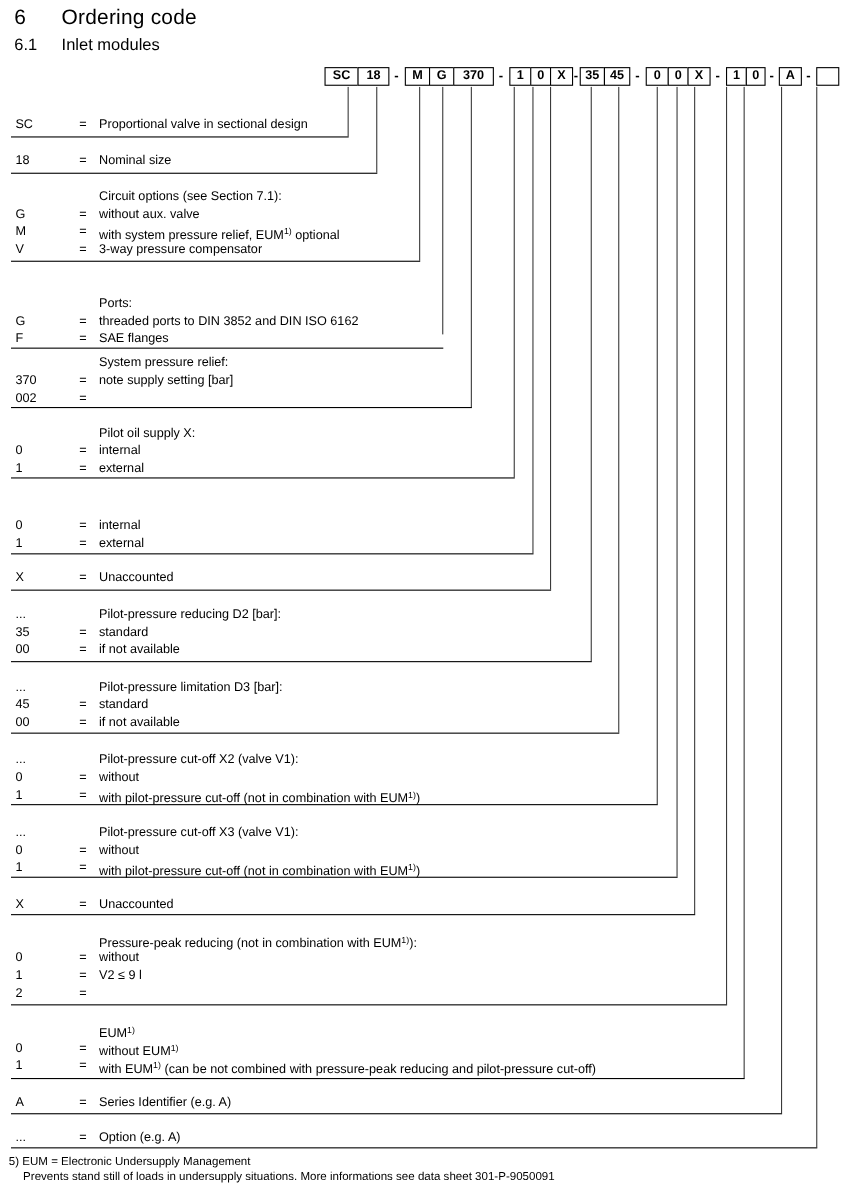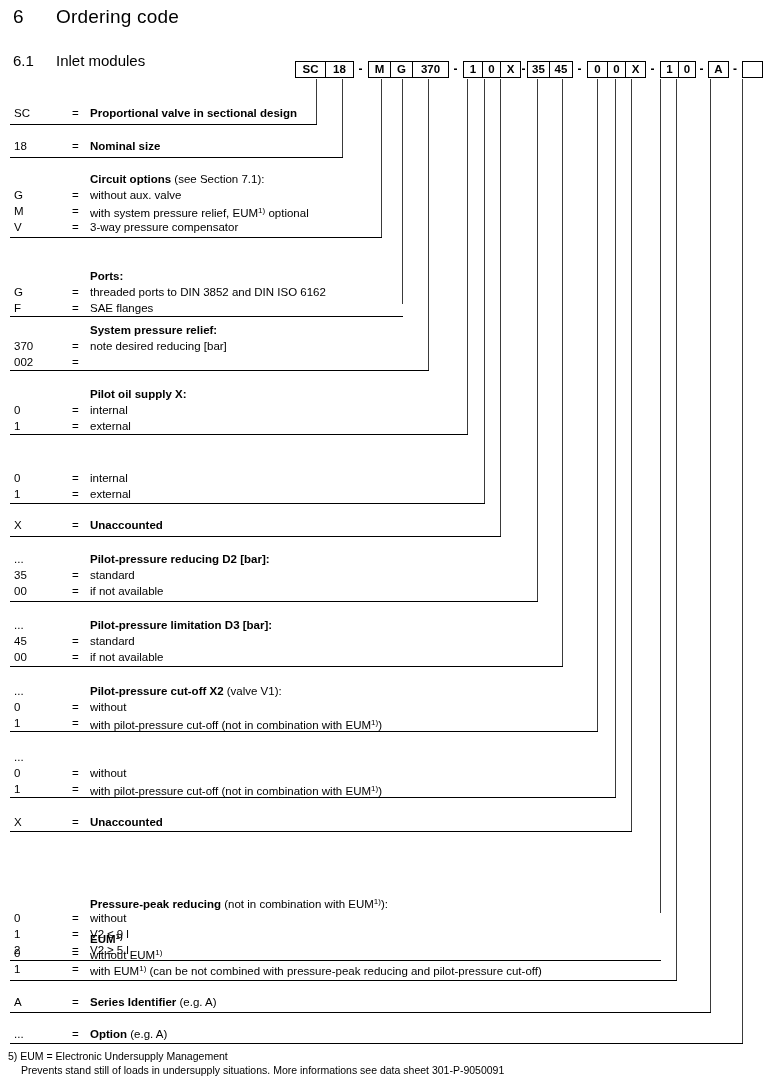--- a/index.html
+++ b/index.html
@@ -1,34 +1,34 @@
 <!DOCTYPE html>
 <html><head>
 <meta charset="utf-8">
 <style>
   html,body{margin:0;padding:0;background:#fff;}
   .page{position:relative;width:773px;height:1086px;background:#fff;color:#000;
         font-family:"Liberation Sans","DejaVu Sans",sans-serif;overflow:hidden;}
   .h1{position:absolute;top:6px;font-size:19px;letter-spacing:.2px;}
   .h1.num{left:13px;}
   .h1.txt{left:56px;}
-  .h2{position:absolute;top:52px;font-size:15px;}
+  .h2{position:absolute;top:32px;font-size:15px;}
   .h2.num{left:13px;}
   .h2.txt{left:56px;}
   .codebox{position:absolute;top:61px;height:15px;line-height:15px;border:1px solid #000;
            text-align:center;font-size:11.5px;font-weight:bold;background:#fff;}
   .dash{position:absolute;top:61px;height:17px;line-height:17px;text-align:center;
         font-size:12px;font-weight:bold;}
   .vline{position:absolute;width:1px;background:#3a3a3a;}
   .rowblock{position:absolute;left:10px;border-bottom:1px solid #000;font-size:11.5px;}
   .tline{display:grid;grid-template-columns:58px 18px 1fr;height:16px;line-height:16px;
          padding-left:4px;white-space:nowrap;}
   .tline .code{}
   .tline .desc{}
-  .b{font-weight:bold;}
+  .b{font-weight:normal;}
   .sup{font-size:8px;vertical-align:4px;}
   .fn{position:absolute;font-size:10.5px;line-height:14px;}
   .fn.l1{left:8px;top:1049px;}
   .fn.l2{left:21px;top:1063px;}
 </style>
 </head>
 <body>
 
 <div class="page" id="page">
   <div class="h1 num">6</div>
@@ -137,21 +137,21 @@
       </div>
       <div class="rowblock" style="top: 322px; height: 48px; width: 419px;">
         <div class="tline">
           <span class="code"></span>
           <span class="eq"></span>
           <span class="desc"><span class="b">System pressure relief:</span></span>
         </div>
         <div class="tline">
           <span class="code">370</span>
           <span class="eq">=</span>
-          <span class="desc"><span>note desired reducing [bar]</span></span>
+          <span class="desc"><span>note supply setting [bar]</span></span>
         </div>
         <div class="tline">
           <span class="code">002</span>
           <span class="eq">=</span>
         </div>
       </div>
       <div class="rowblock" style="top: 386px; height: 48px; width: 458px;">
         <div class="tline">
           <span class="code"></span>
           <span class="eq"></span>
@@ -239,59 +239,59 @@
         <div class="tline">
           <span class="code">1</span>
           <span class="eq">=</span>
           <span class="desc"><span>with pilot-pressure cut-off (not in combination with EUM</span><span class="sup">1)</span><span>)</span></span>
         </div>
       </div>
       <div class="rowblock" style="top: 749px; height: 48px; width: 606px;">
         <div class="tline">
           <span class="code">...</span>
           <span class="eq"></span>
+          <span class="desc"><span class="b">Pilot-pressure cut-off X3 </span><span>(valve V1):</span></span>
         </div>
         <div class="tline">
           <span class="code">0</span>
           <span class="eq">=</span>
           <span class="desc"><span>without</span></span>
         </div>
         <div class="tline">
           <span class="code">1</span>
           <span class="eq">=</span>
           <span class="desc"><span>with pilot-pressure cut-off (not in combination with EUM</span><span class="sup">1)</span><span>)</span></span>
         </div>
       </div>
       <div class="rowblock" style="top: 814px; height: 17px; width: 622px;">
         <div class="tline">
           <span class="code">X</span>
           <span class="eq">=</span>
           <span class="desc"><span class="b">Unaccounted</span></span>
         </div>
       </div>
-      <div class="rowblock" style="top: 894px; height: 66px; width: 651px;">
+      <div class="rowblock" style="top: 847px; height: 66px; width: 651px;">
         <div class="tline">
           <span class="code"></span>
           <span class="eq"></span>
           <span class="desc"><span class="b">Pressure-peak reducing </span><span>(not in combination with EUM</span><span class="sup">1)</span><span>):</span></span>
         </div>
         <div class="tline">
           <span class="code">0</span>
           <span class="eq">=</span>
           <span class="desc"><span>without</span></span>
         </div>
         <div class="tline">
           <span class="code">1</span>
           <span class="eq">=</span>
           <span class="desc"><span>V2 ≤ 9 l</span></span>
         </div>
         <div class="tline">
           <span class="code">2</span>
           <span class="eq">=</span>
-          <span class="desc"><span>V2 ≥ 5 l</span></span>
         </div>
       </div>
       <div class="rowblock" style="top: 929px; height: 51px; width: 667px;">
         <div class="tline">
           <span class="code"></span>
           <span class="eq"></span>
           <span class="desc"><span class="b">EUM</span><span class="sup b">1)</span></span>
         </div>
         <div class="tline">
           <span class="code">0</span>

